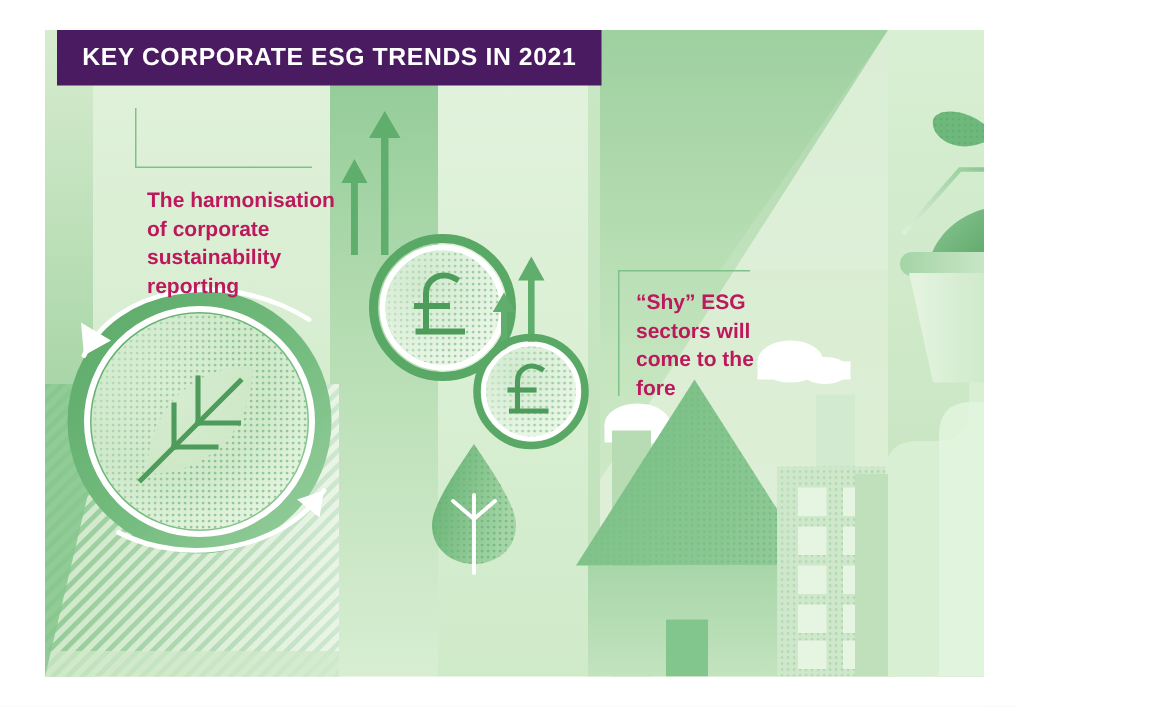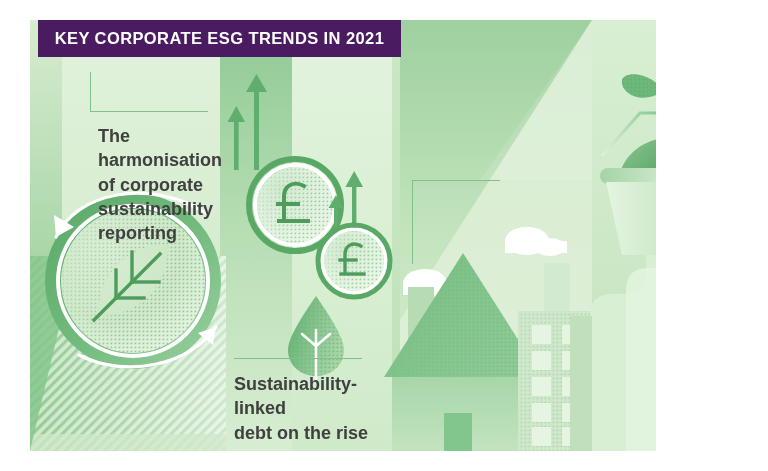--- a/index.html
+++ b/index.html
@@ -50,23 +50,23 @@
     letter-spacing: 0.4px;
     white-space: nowrap;
   }
 
   
   .callout {
     position: absolute;
     z-index: 35;
   }
   .callout .ctext {
-    color: #404040;
+    color: #be185d;
     font-weight: bold;
-    font-size: 18px;
+    font-size: 14px;
     line-height: 1.35;
     white-space: pre-line;
   }
   .bracket-top {
     position: absolute;
     border-top: 1.5px solid #7fc18a;
   }
   .bracket-left {
     position: absolute;
     border-left: 1.5px solid #7fc18a;
@@ -401,26 +401,25 @@
 
     <div class="callout" style="left:30px;top:52px;width:165px;">
       <div class="bracket-left" style="left:30px;top:0px;height:40px;"></div>
       <div class="bracket-top" style="left:30px;top:39px;width:118px;"></div>
       <div class="ctext" style="margin-top:52px;margin-left:38px;">The harmonisation
 of corporate
 sustainability
 reporting</div>
     </div>
 
-    <div class="callout" style="left:198px;top:338px;width:175px;">
-      <div class="bracket-top" style="left:6px;top:0px;width:128px;"></div>
-      <div class="ctext" style="margin-top:14px;margin-left:6px;">Sustainability-linked
-debt on the rise</div>
-    </div>
 
     <div class="callout" style="left:376px;top:160px;width:135px;">
       <div class="bracket-left" style="left:6px;top:0px;height:84px;"></div>
       <div class="bracket-top" style="left:6px;top:0px;width:88px;"></div>
+      <div class="ctext" style="margin-top:12px;margin-left:18px;">“Shy” ESG
+sectors will
+come to the
+fore</div>
     </div>
 
 
   </div>
 </div>
 
 </body></html>

